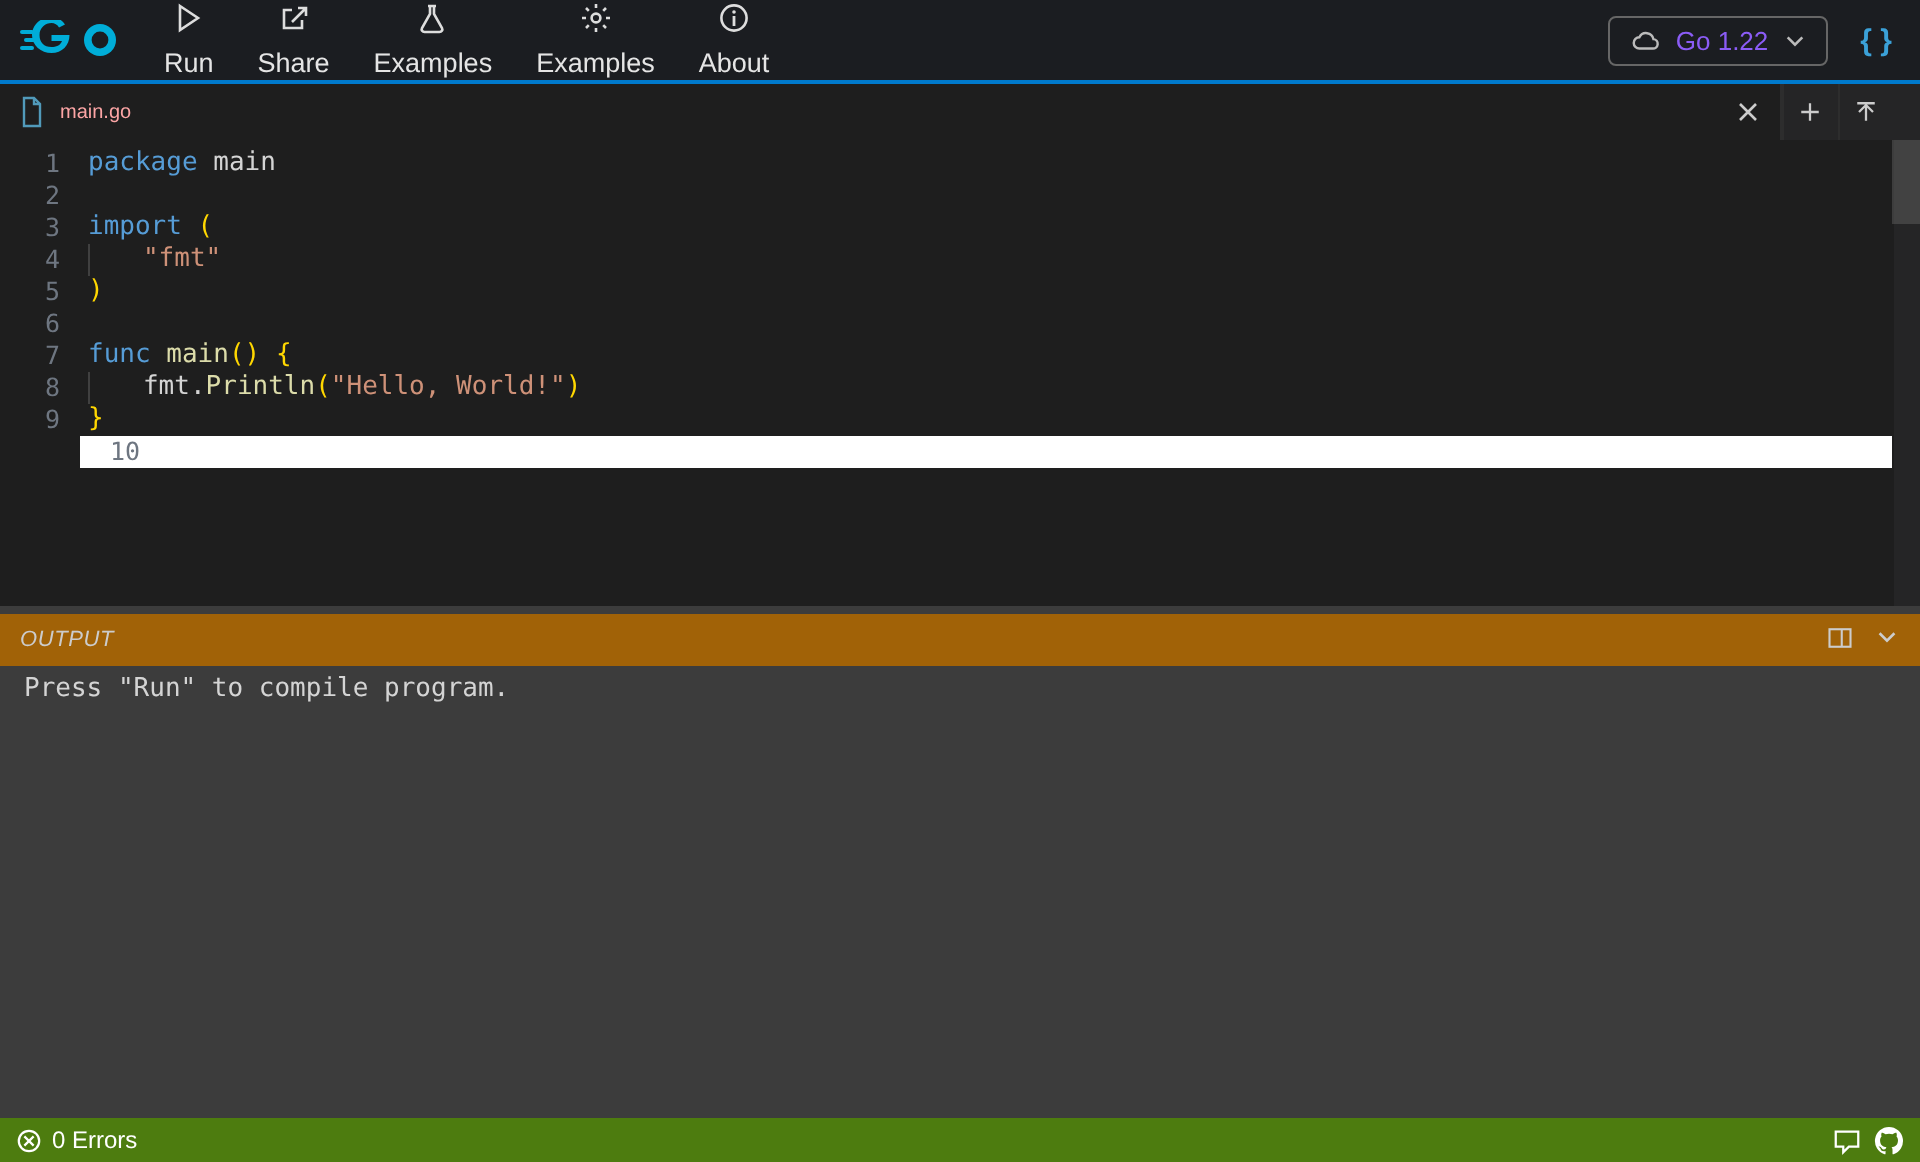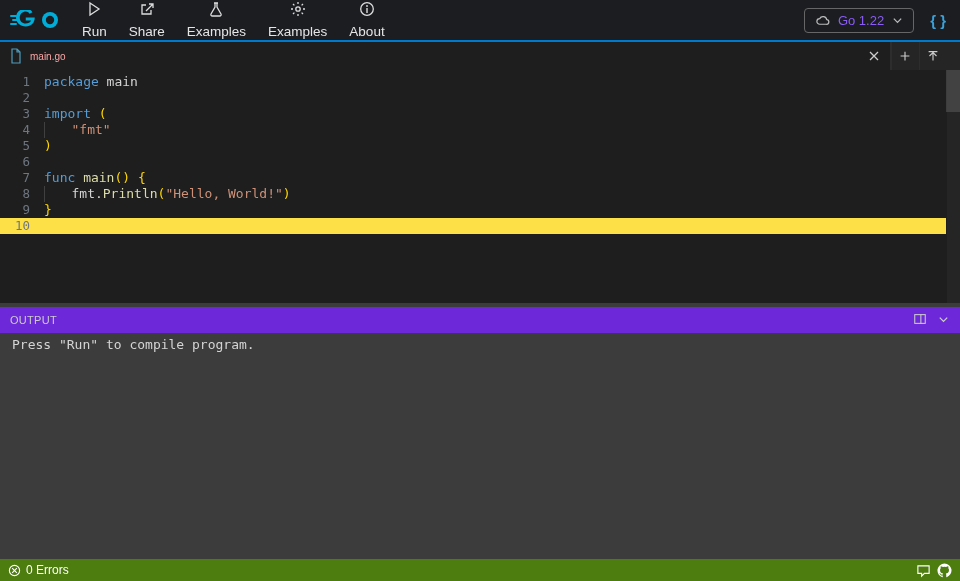--- a/index.html
+++ b/index.html
@@ -35,38 +35,38 @@
   }
   .tab .file-ico { color: #519aba; }
   .tab .close-ico { margin-left: 8px; color: #aaa; }
   .tabs-spacer { flex: 1; }
   .tab-action { width: 28px; display: flex; align-items: center; justify-content: center; color: #ccc; cursor: pointer; border-left: 1px solid #2d2d2d; }
 
   
   .editor { flex: 0 0 233px; background: #1e1e1e; position: relative; font-family: "SF Mono","Consolas","Menlo",monospace; font-size: 13px; line-height: 16px; overflow: hidden; }
   .lines { position: absolute; top: 4px; left: 0; right: 0; }
   .line { display: flex; height: 16px; }
-  .line.hl { background: #fde047; }
+  .line.hl { background: #ffffff; margin-left: 40px; }
   .gutter { width: 44px; text-align: right; padding-right: 14px; color: #6e7681; font-size: 12.5px; }
   .code { white-space: pre; }
   .k { color: #569cd6; }   
   .id { color: #d4d4d4; }  
   .s { color: #ce9178; }   
   .br { color: #ffd700; }  
   .pu { color: #d4d4d4; }  
   .fn { color: #dcdcaa; }  
   .editor .minimap { position: absolute; right: 0; top: 0; bottom: 0; width: 14px; background: #252526; border-left: 1px solid #1e1e1e; }
   .editor .scroll-thumb { position: absolute; right: 0; top: 0; width: 14px; height: 42px; background: rgba(121,121,121,0.35); }
   .indent-guide { border-left: 1px solid #404040; display: inline-block; height: 16px; vertical-align: top; }
 
   
   .splitter { height: 4px; background: #3c3c3c; cursor: row-resize; }
 
   
-  .out-header { height: 26px; background: #6d28d9; display: flex; align-items: center; padding: 0 10px; font-size: 11px; letter-spacing: .3px; color: #ccc; }
+  .out-header { height: 26px; background: #a16207; display: flex; align-items: center; padding: 0 10px; font-size: 11px; letter-spacing: .3px; color: #ccc; font-style: italic; }
   .out-header .spacer { flex: 1; }
   .out-header .oh-action { margin-left: 10px; color: #ccc; cursor: pointer; }
   .output { flex: 1; background: #3c3c3c; font-family: "SF Mono","Consolas","Menlo",monospace; font-size: 13px; color: #d4d4d4; padding: 4px 12px; }
 
   
   .statusbar {
     height: 22px; background: #4d7c0f; color: #fff; display: flex; align-items: center;
     font-size: 12px; padding: 0 8px; gap: 6px;
   }
   .statusbar .spacer { flex: 1; }

